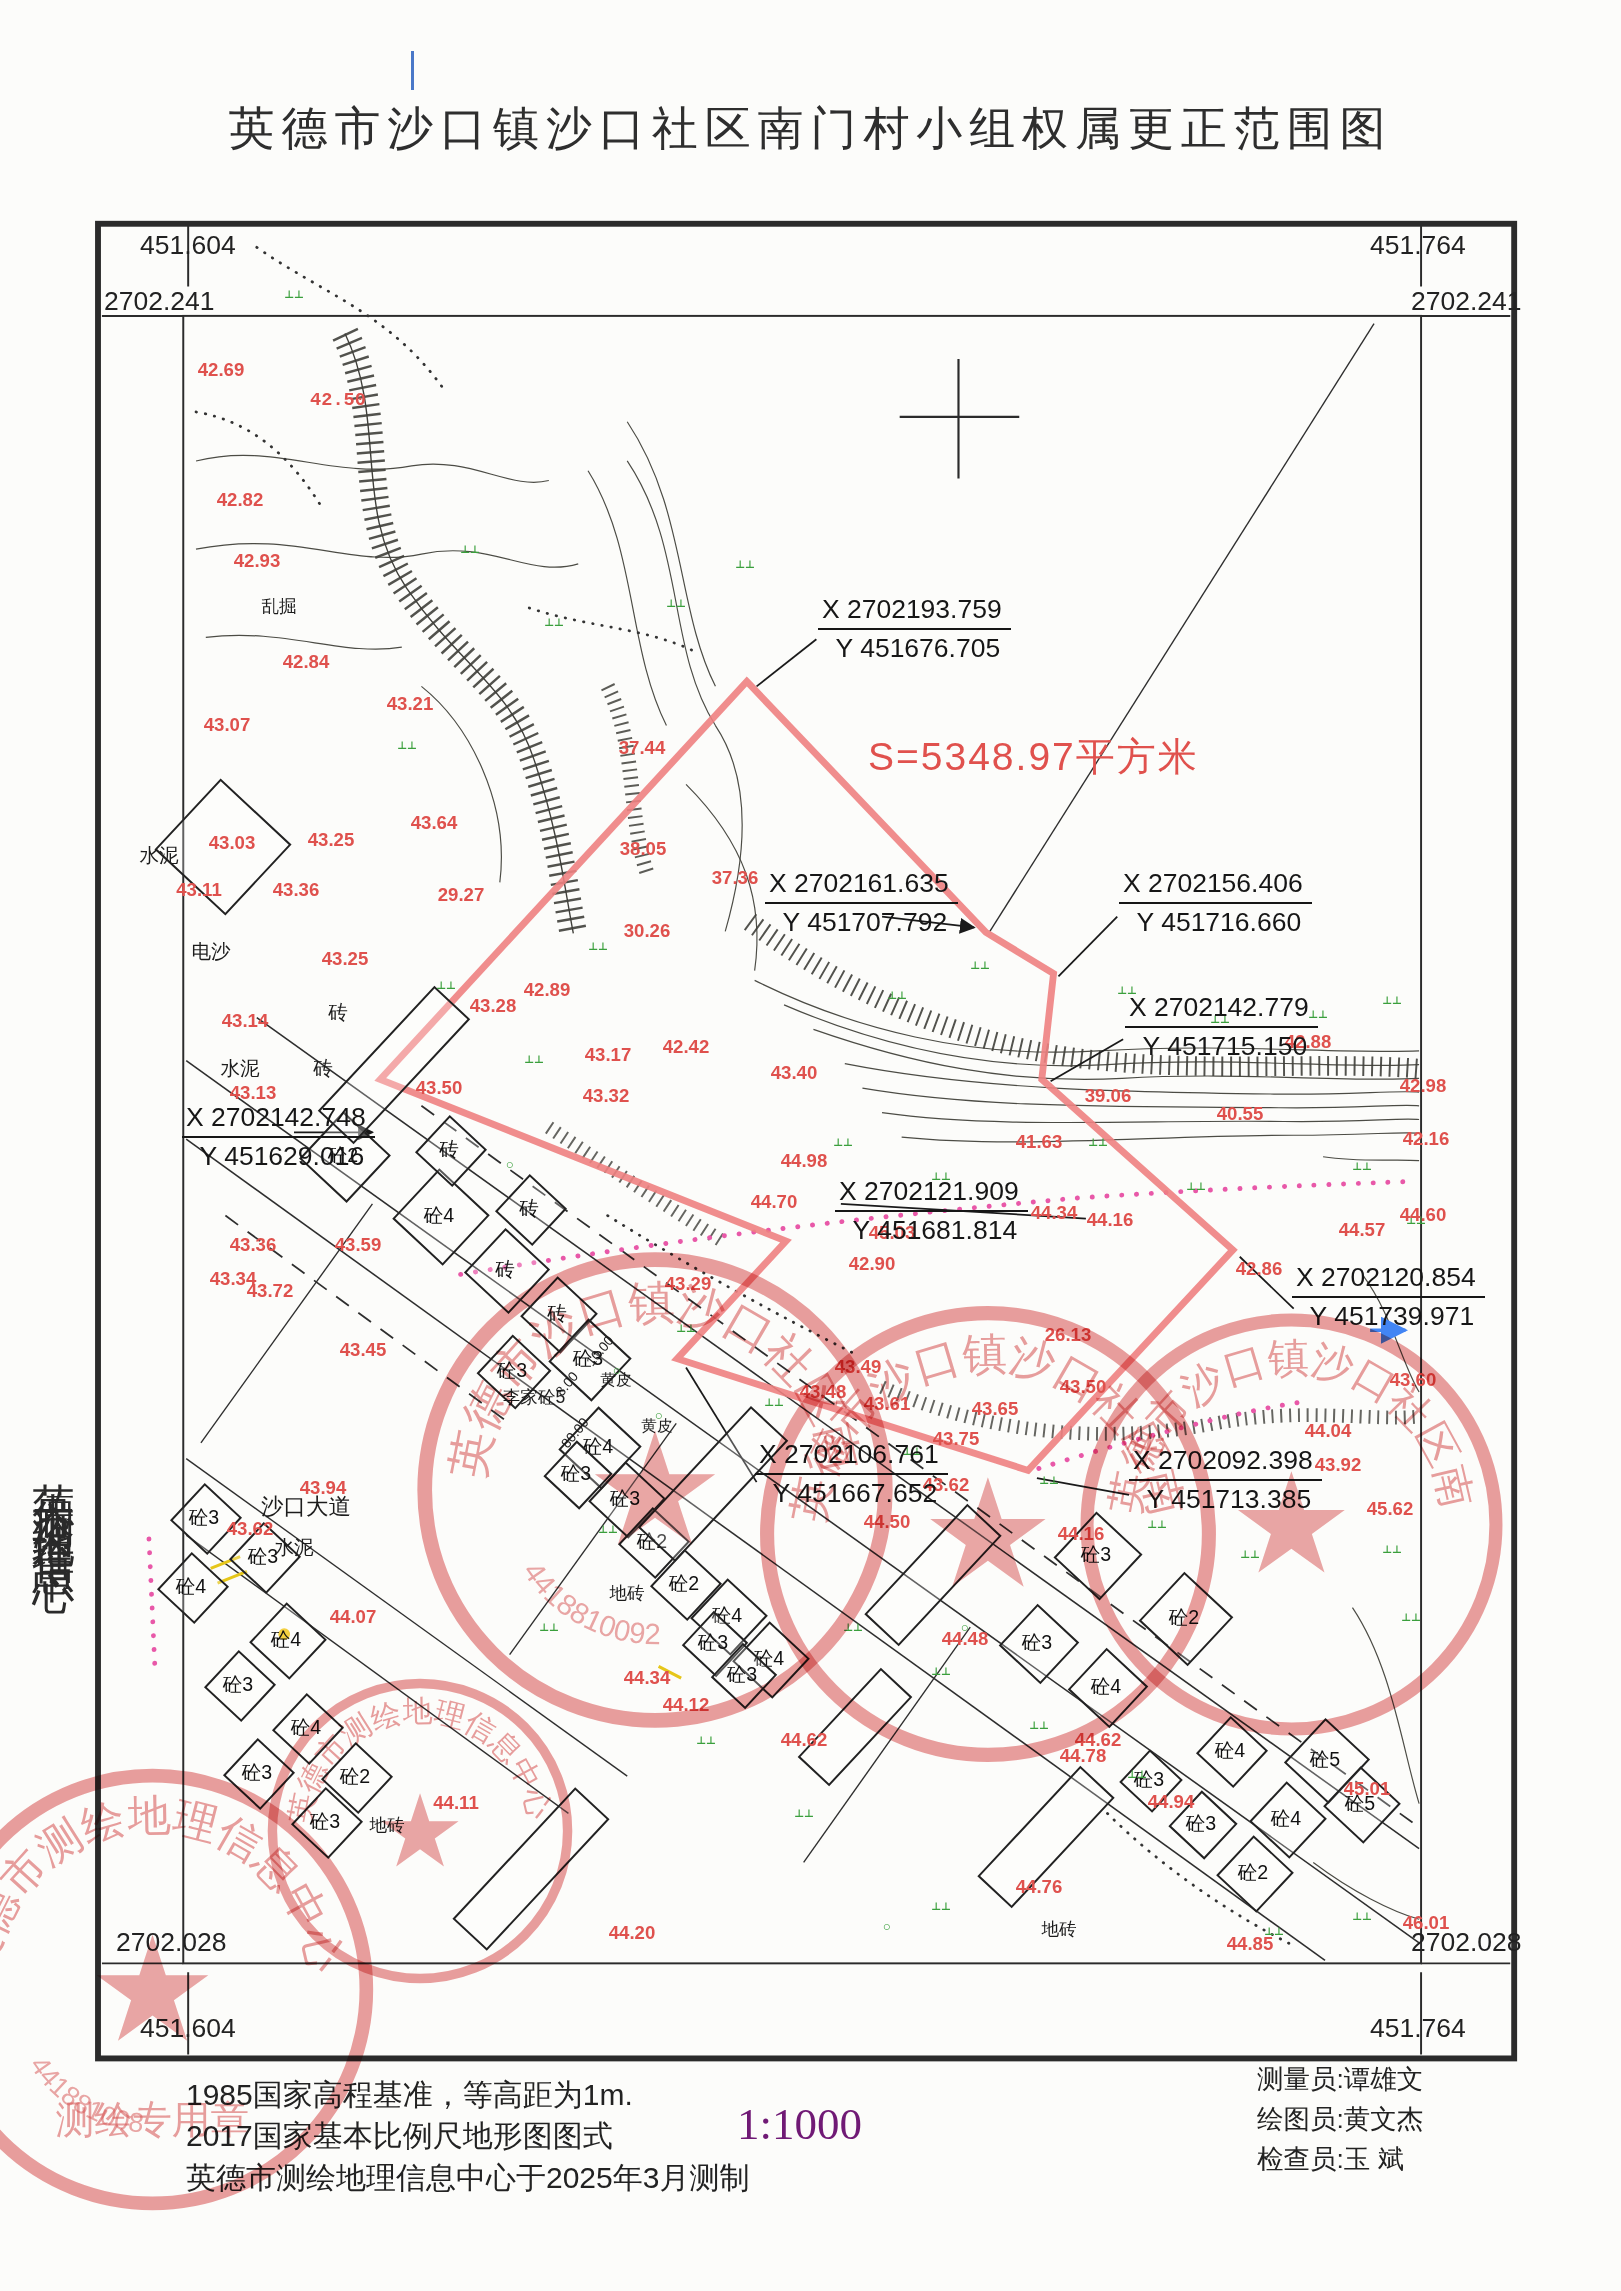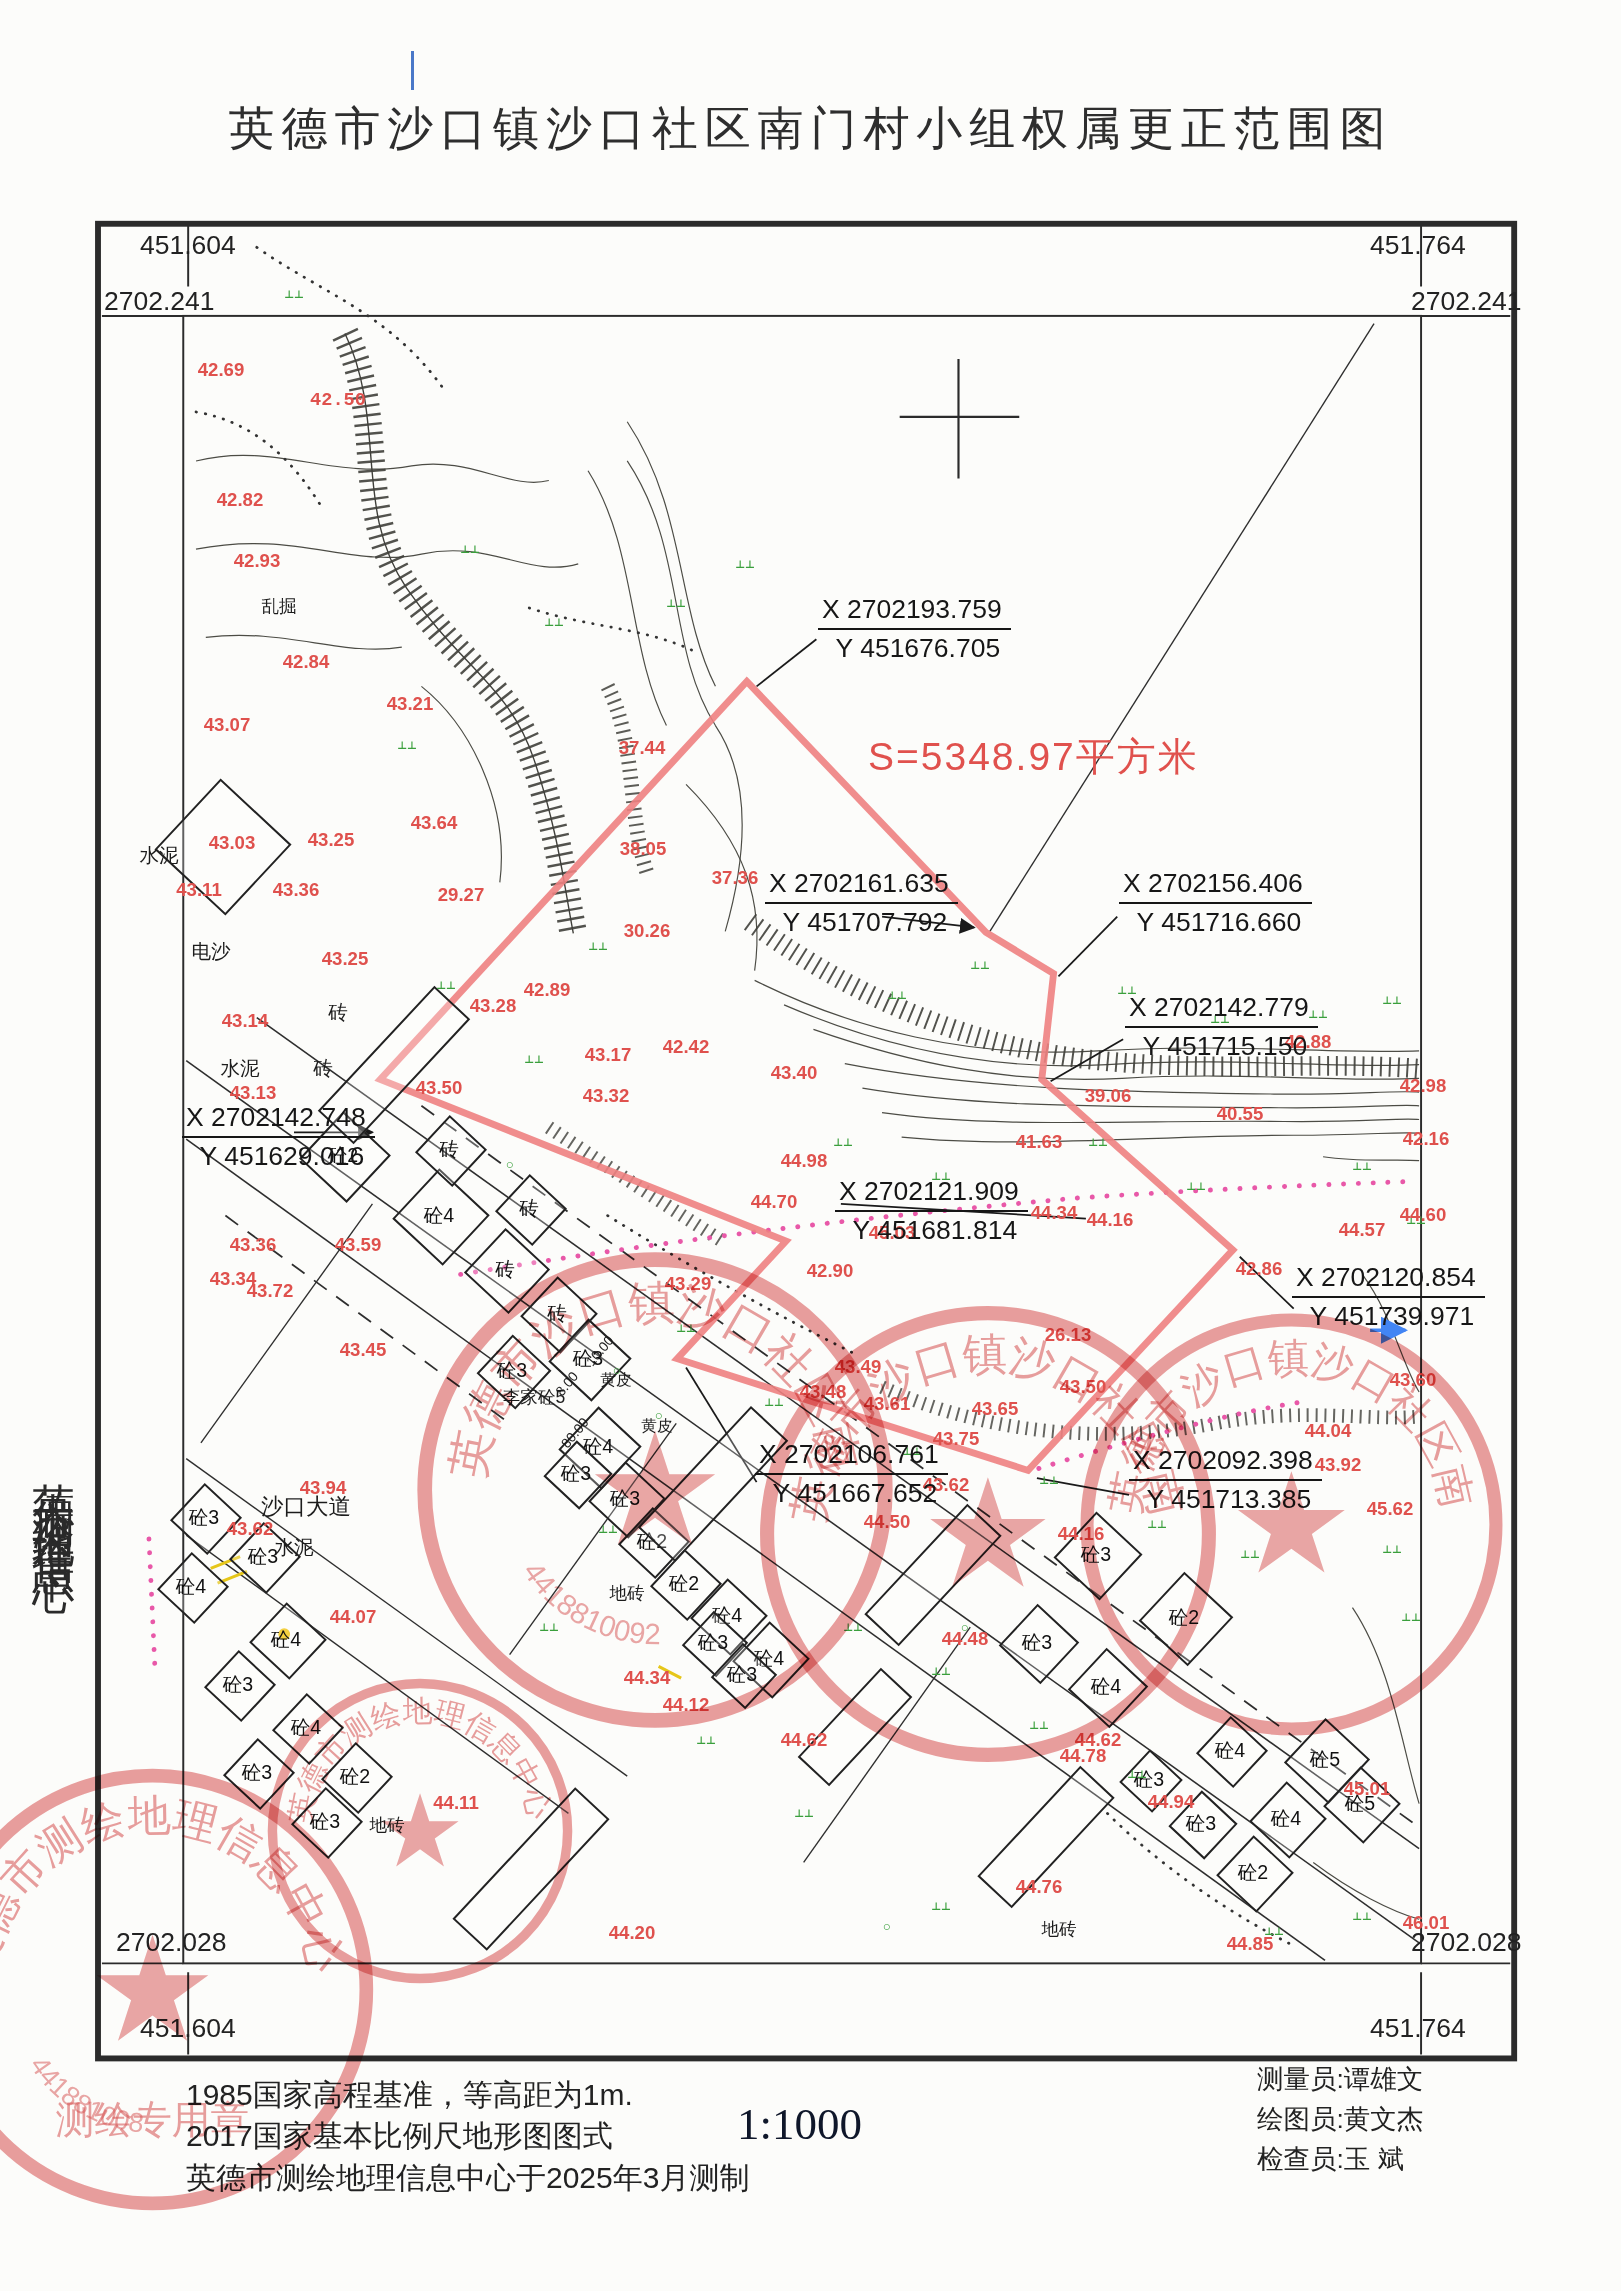--- a/index.html
+++ b/index.html
@@ -37,21 +37,21 @@
   #area-label{position:absolute;left:868px;top:730px;font-size:39px;color:#e0514d;
               letter-spacing:2px;z-index:25;font-weight:500;}
   
   .stamp{position:absolute;z-index:40;mix-blend-mode:multiply;pointer-events:none;}
   .stamp svg{width:100%;height:100%;}
   
   #side-text{position:absolute;left:25.5px;top:1449px;writing-mode:vertical-lr;
              font-size:42px;letter-spacing:8.8px;color:#2a2a2a;z-index:35;}
   
   #notes{position:absolute;left:186px;top:2074px;font-size:30px;line-height:1.38;color:#222;z-index:15;}
-  #scale-text{position:absolute;left:737px;top:2098px;font-size:45px;color:#0f172a;
+  #scale-text{position:absolute;left:737px;top:2098px;font-size:45px;color:#701a75;
               font-family:"Liberation Serif","DejaVu Serif",serif;z-index:15;}
   #credits{position:absolute;left:1257px;top:2060px;font-size:26.5px;line-height:1.5;color:#222;z-index:15;}
 </style>
 </head>
 <body>
 
 <div id="page">
 
   <div id="blue-tick"></div>
   <div id="title">英德市沙口镇沙口社区南门村小组权属更正范围图</div>
@@ -199,21 +199,21 @@
     <div class="spot" style="left: 804px; top: 1161px;">44.98</div>
     <div class="spot" style="left: 774px; top: 1202px;">44.70</div>
     <div class="spot" style="left: 644px; top: 1284px; margin-left: 44px;">43.29</div>
     <div class="spot" style="left: 858px; top: 1367px;">43.49</div>
     <div class="spot" style="left: 1308px; top: 1042px;">42.88</div>
     <div class="spot" style="left: 1423px; top: 1086px;">42.98</div>
     <div class="spot" style="left: 1426px; top: 1139px;">42.16</div>
     <div class="spot" style="left: 1240px; top: 1114px;">40.55</div>
     <div class="spot" style="left: 1108px; top: 1096px;">39.06</div>
     <div class="spot" style="left: 1039px; top: 1142px;">41.63</div>
-    <div class="spot" style="left: 830px; top: 1264px; margin-top: 7px;">42.90</div>
+    <div class="spot" style="left: 872px; top: 1264px;">42.90</div>
     <div class="spot" style="left: 1259px; top: 1269px;">42.86</div>
     <div class="spot" style="left: 1362px; top: 1230px;">44.57</div>
     <div class="spot" style="left: 1423px; top: 1215px;">44.60</div>
     <div class="spot" style="left: 253px; top: 1245px;">43.36</div>
     <div class="spot" style="left: 233px; top: 1279px;">43.34</div>
     <div class="spot" style="left: 358px; top: 1245px;">43.59</div>
     <div class="spot" style="left: 270px; top: 1291px;">43.72</div>
     <div class="spot" style="left: 363px; top: 1350px;">43.45</div>
     <div class="spot" style="left: 323px; top: 1488px;">43.94</div>
     <div class="spot" style="left: 250px; top: 1529px;">43.62</div>

